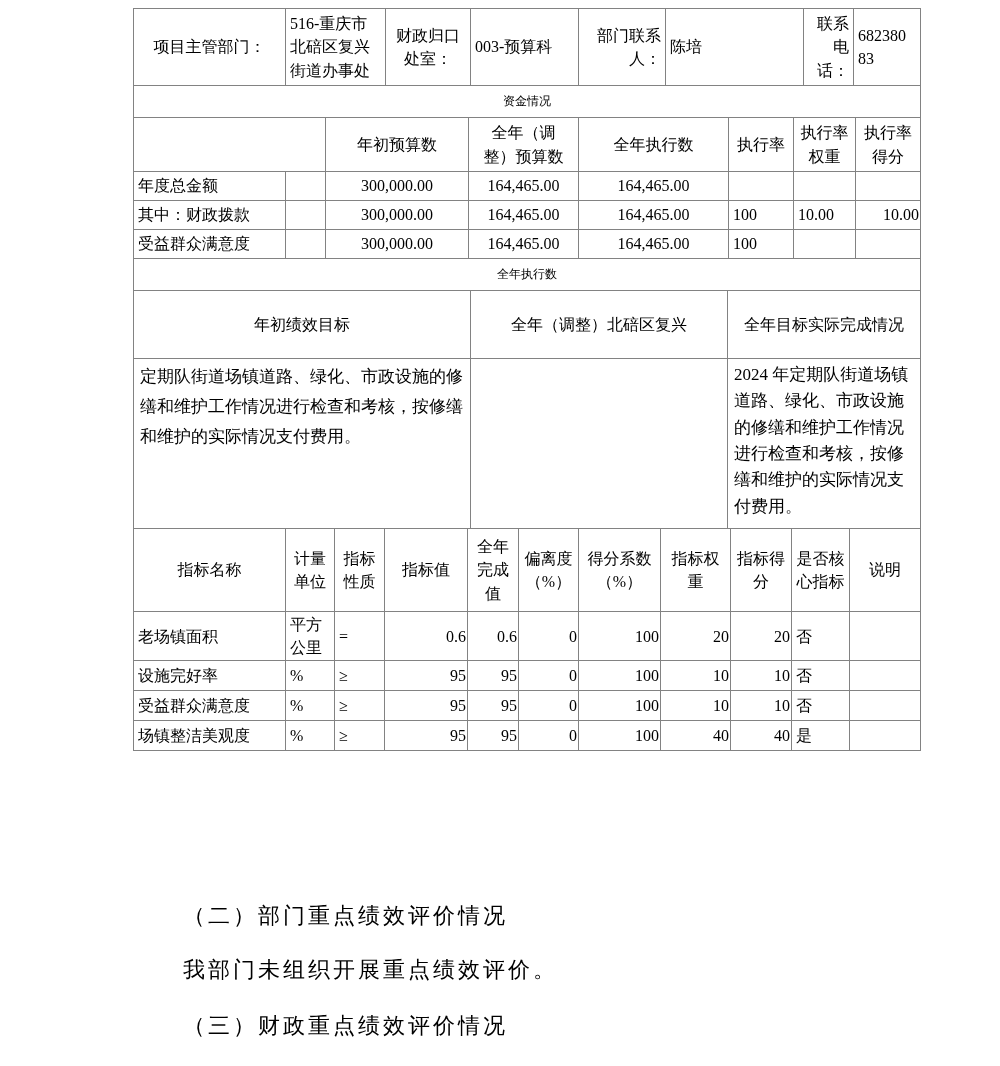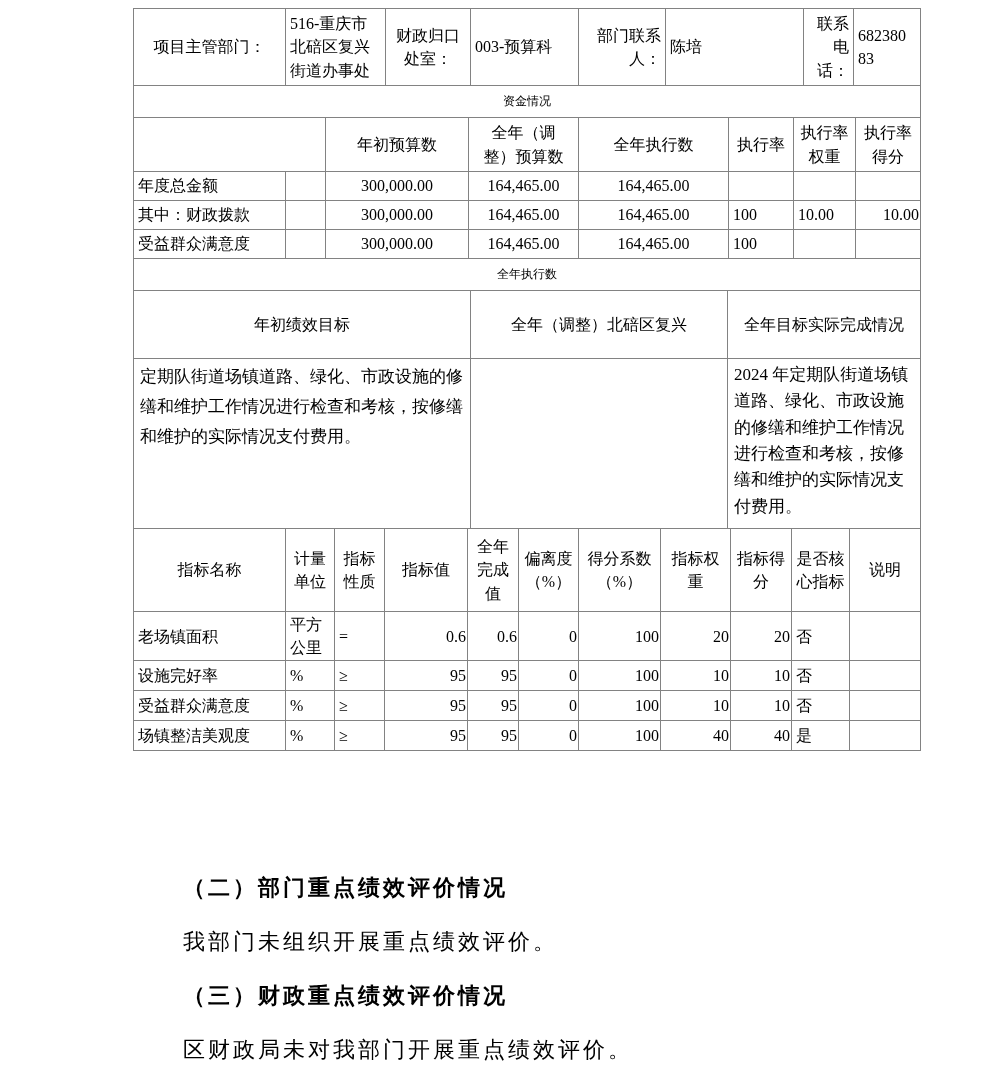--- a/index.html
+++ b/index.html
@@ -37,21 +37,21 @@
   tr.h170 { height:170px; }
   tr.h83 { height:83px; }
   tr.h59 { height:41px; }
   tr.h30 { height:30px; }
   .notes { position:absolute; left:183px; top:874px; }
   .notes p {
     margin:0 0 26px 0;
     font-size:22px; line-height:28px; letter-spacing:3px;
     white-space:nowrap;
   }
-  .notes p.bold { font-weight:bold; }
+  .notes p.bold { font-weight:normal;margin-top:28px; }
 </style>
 </head>
 <body>
 
 <div class="page">
   <div class="doc">
 
     <table>
       <colgroup>
         <col style="width:152px">

